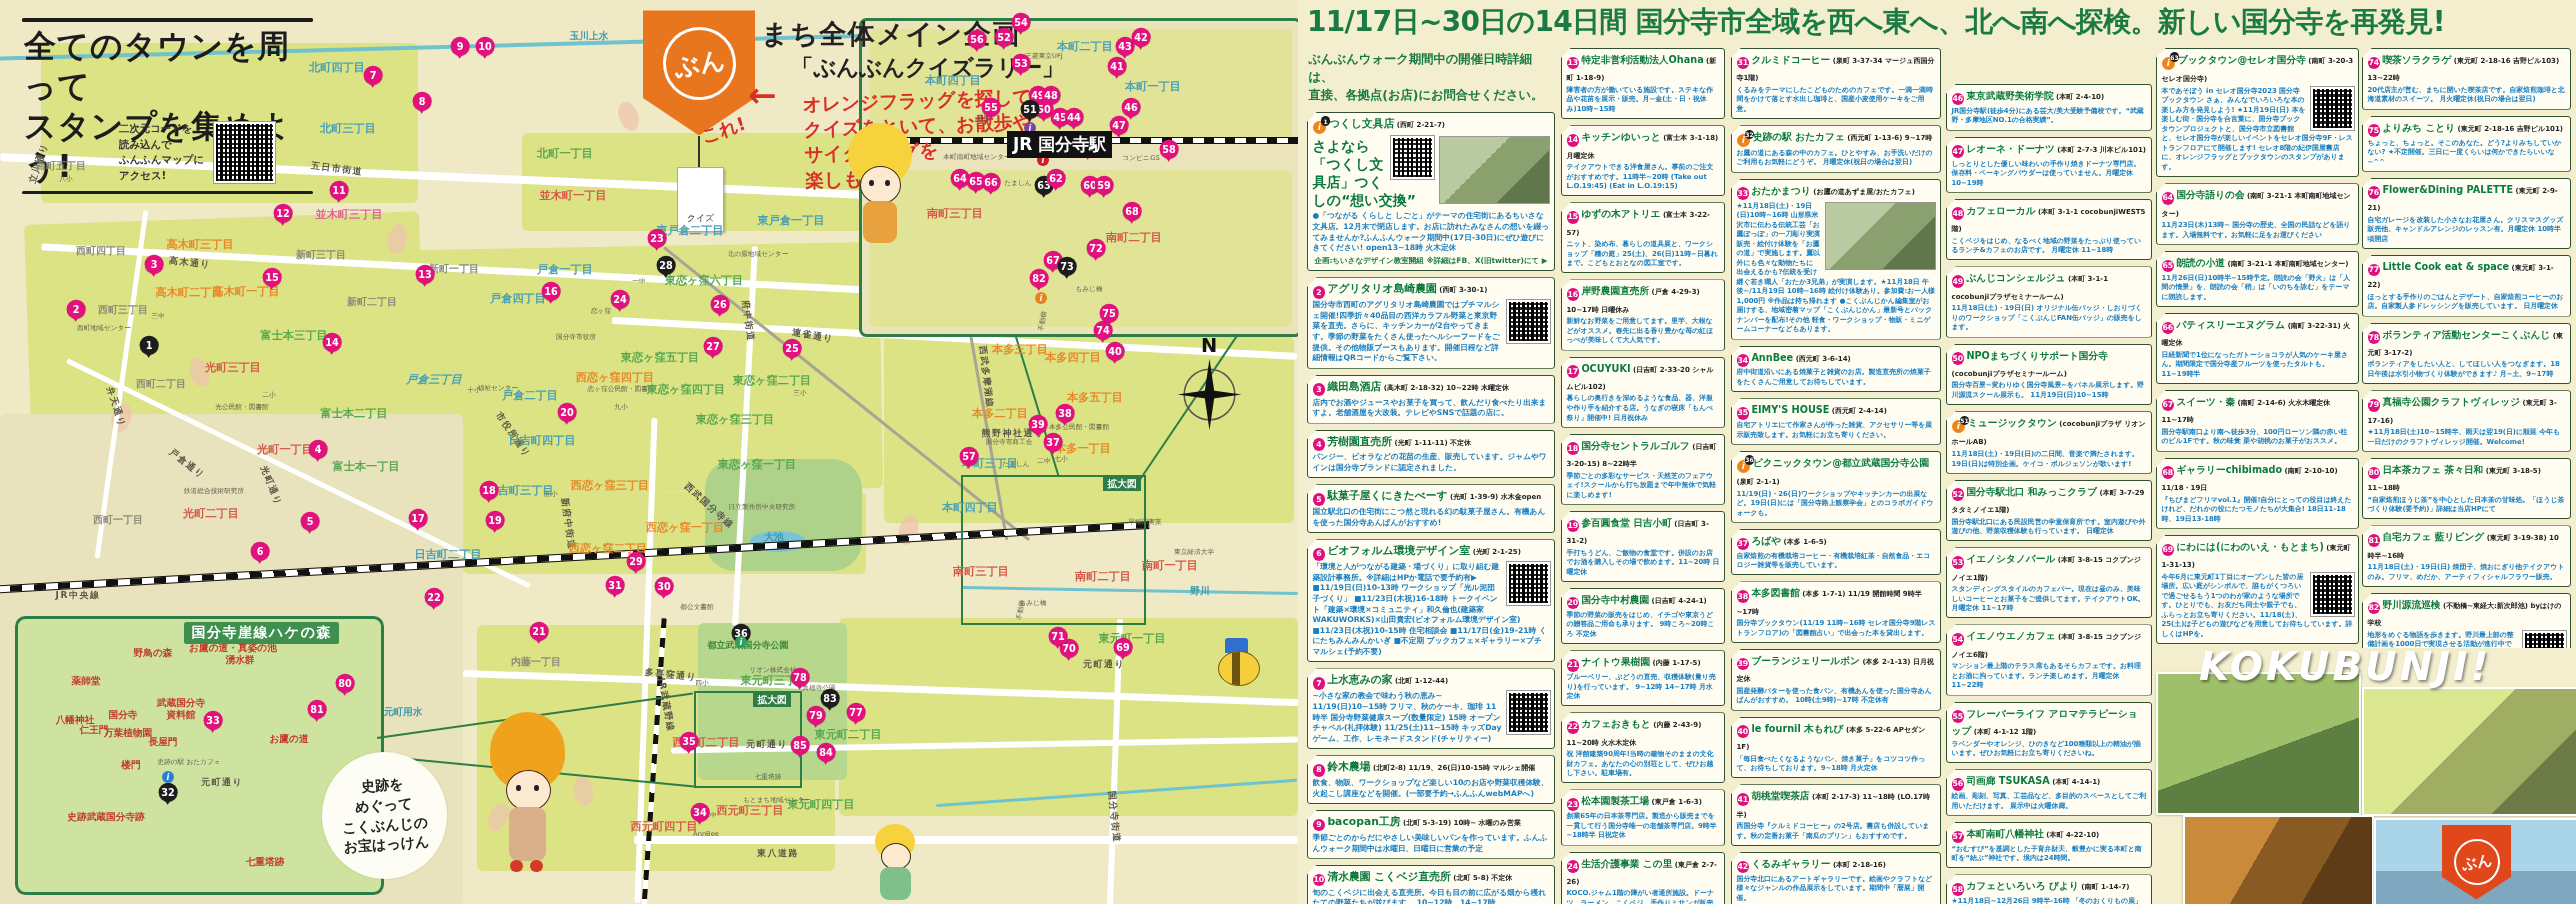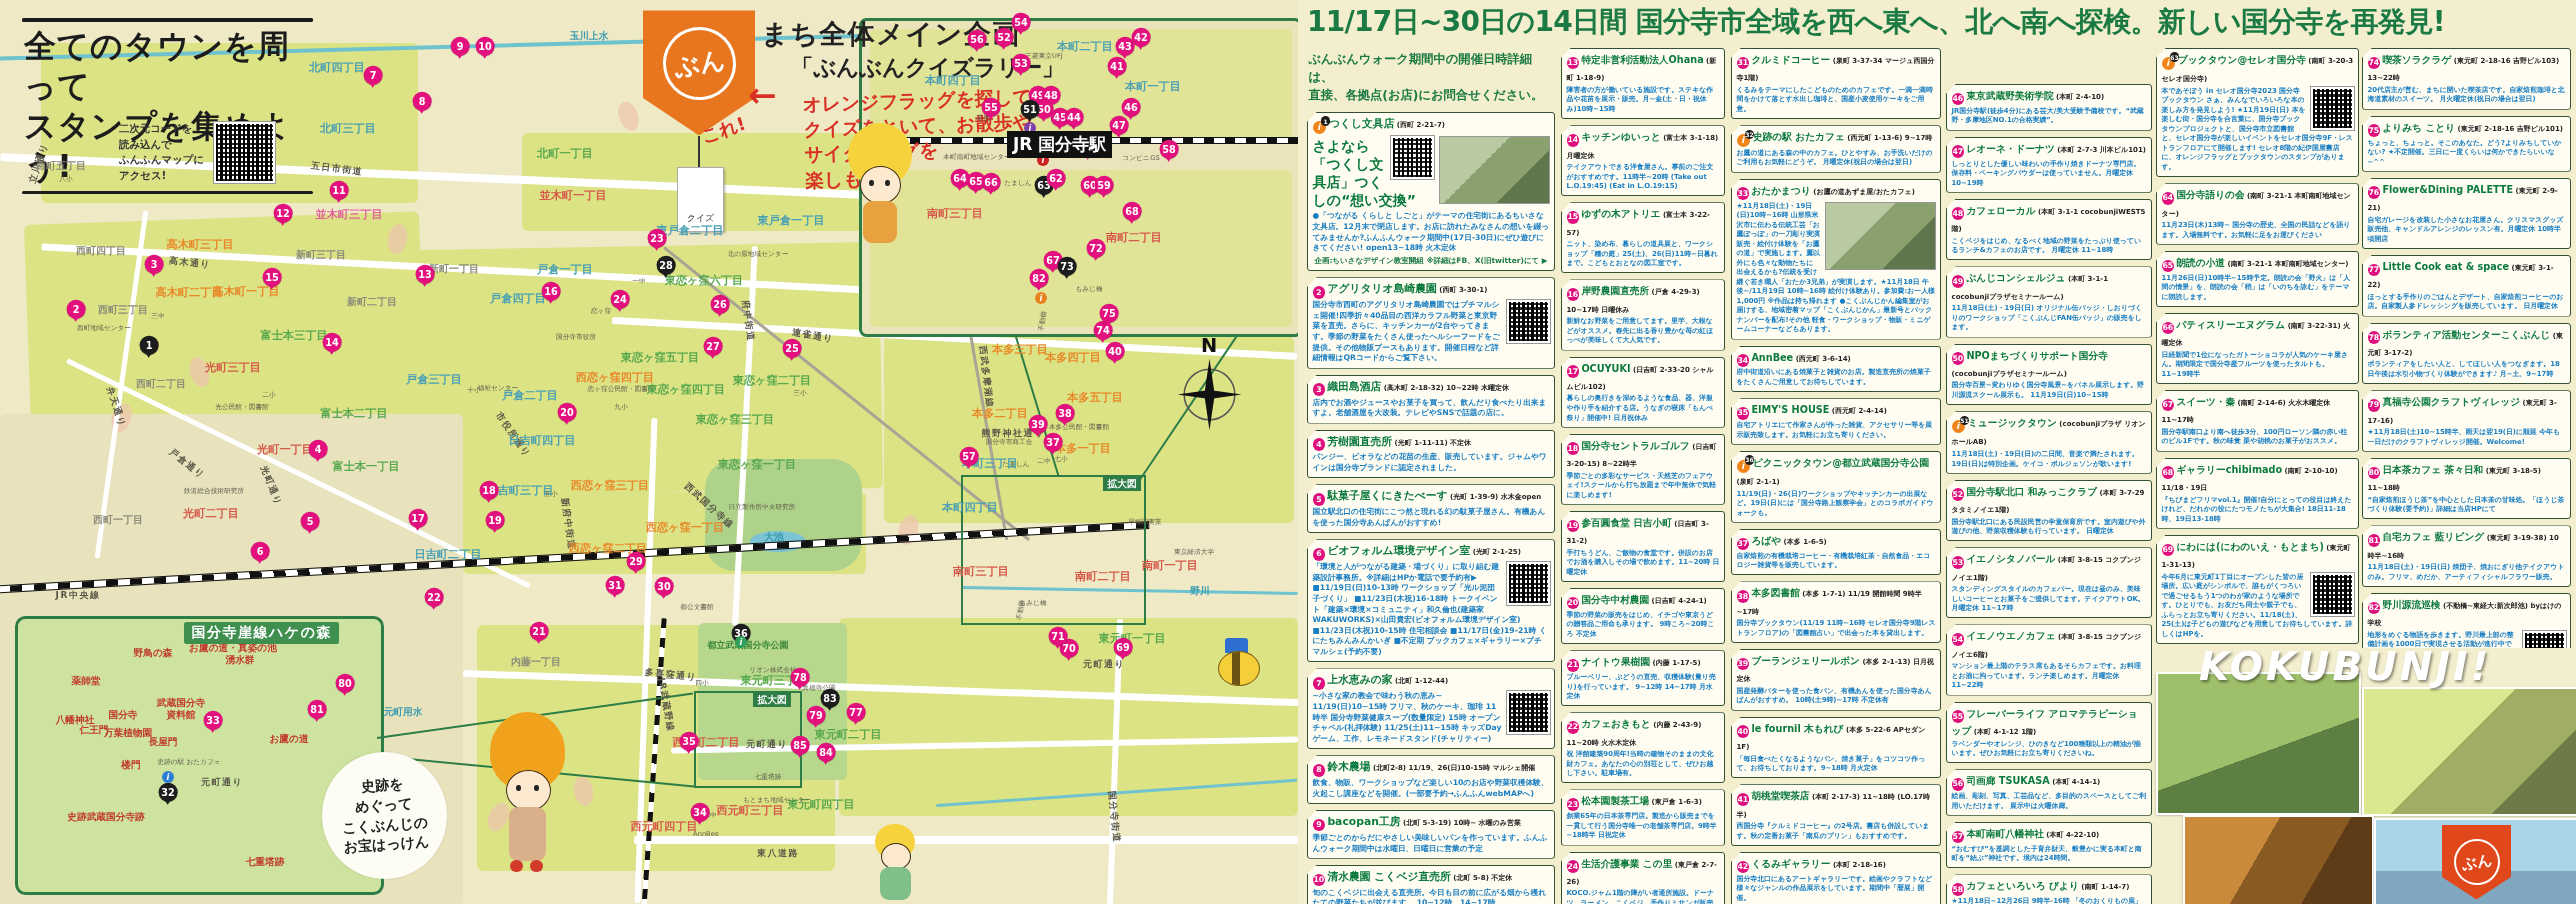--- a/index.html
+++ b/index.html
@@ -305,21 +305,21 @@
       <div class="lbl road" style="left: 116px; top: 407px; transform: translate(-50%, -50%) rotate(72deg);">弁天通り</div>
       <div class="lbl road" style="left: 187px; top: 464px; transform: translate(-50%, -50%) rotate(38deg);">戸倉通り</div>
       <div class="lbl red" style="left: 285px; top: 449px;">光町一丁目</div>
       <div class="lbl road" style="left: 271px; top: 486px; transform: translate(-50%, -50%) rotate(68deg);">光町通り</div>
       <div class="lbl green" style="left: 366px; top: 466px;">富士本一丁目</div>
       <div class="lbl gray" style="left: 118px; top: 520px;">西町一丁目</div>
       <div class="lbl red" style="left: 211px; top: 513px;">光町二丁目</div>
       <div class="lbl poi" style="left: 214px; top: 491px;">鉄道総合技術研究所</div>
       <div class="lbl teal" style="left: 565px; top: 269px;">戸倉一丁目</div>
       <div class="lbl teal" style="left: 518px; top: 298px;">戸倉四丁目</div>
-      <div class="lbl teal" style="left: 434px; top: 379px;">戸倉三丁目</div>
+      <div class="lbl teal" style="left: 434px; top: 379px; font-style: italic;">戸倉三丁目</div>
       <div class="lbl teal" style="left: 530px; top: 395px;">戸倉二丁目</div>
       <div class="lbl poi" style="left: 498px; top: 388px;">福祉センター</div>
       <div class="lbl poi" style="left: 474px; top: 390px;">十小</div>
       <div class="lbl road" style="left: 513px; top: 435px; transform: translate(-50%, -50%) rotate(55deg);">市役所通り</div>
       <div class="lbl teal" style="left: 542px; top: 440px;">日吉町四丁目</div>
       <div class="lbl teal" style="left: 520px; top: 490px;">日吉町三丁目</div>
       <div class="lbl teal" style="left: 448px; top: 554px;">日吉町二丁目</div>
       <div class="lbl poi" style="left: 551px; top: 494px;">五小</div>
       <div class="lbl road" style="left: 568px; top: 524px; transform: translate(-50%, -50%) rotate(82deg);">新府中街道</div>
       <div class="lbl poi" style="left: 576px; top: 337px;">国分寺市役所</div>

